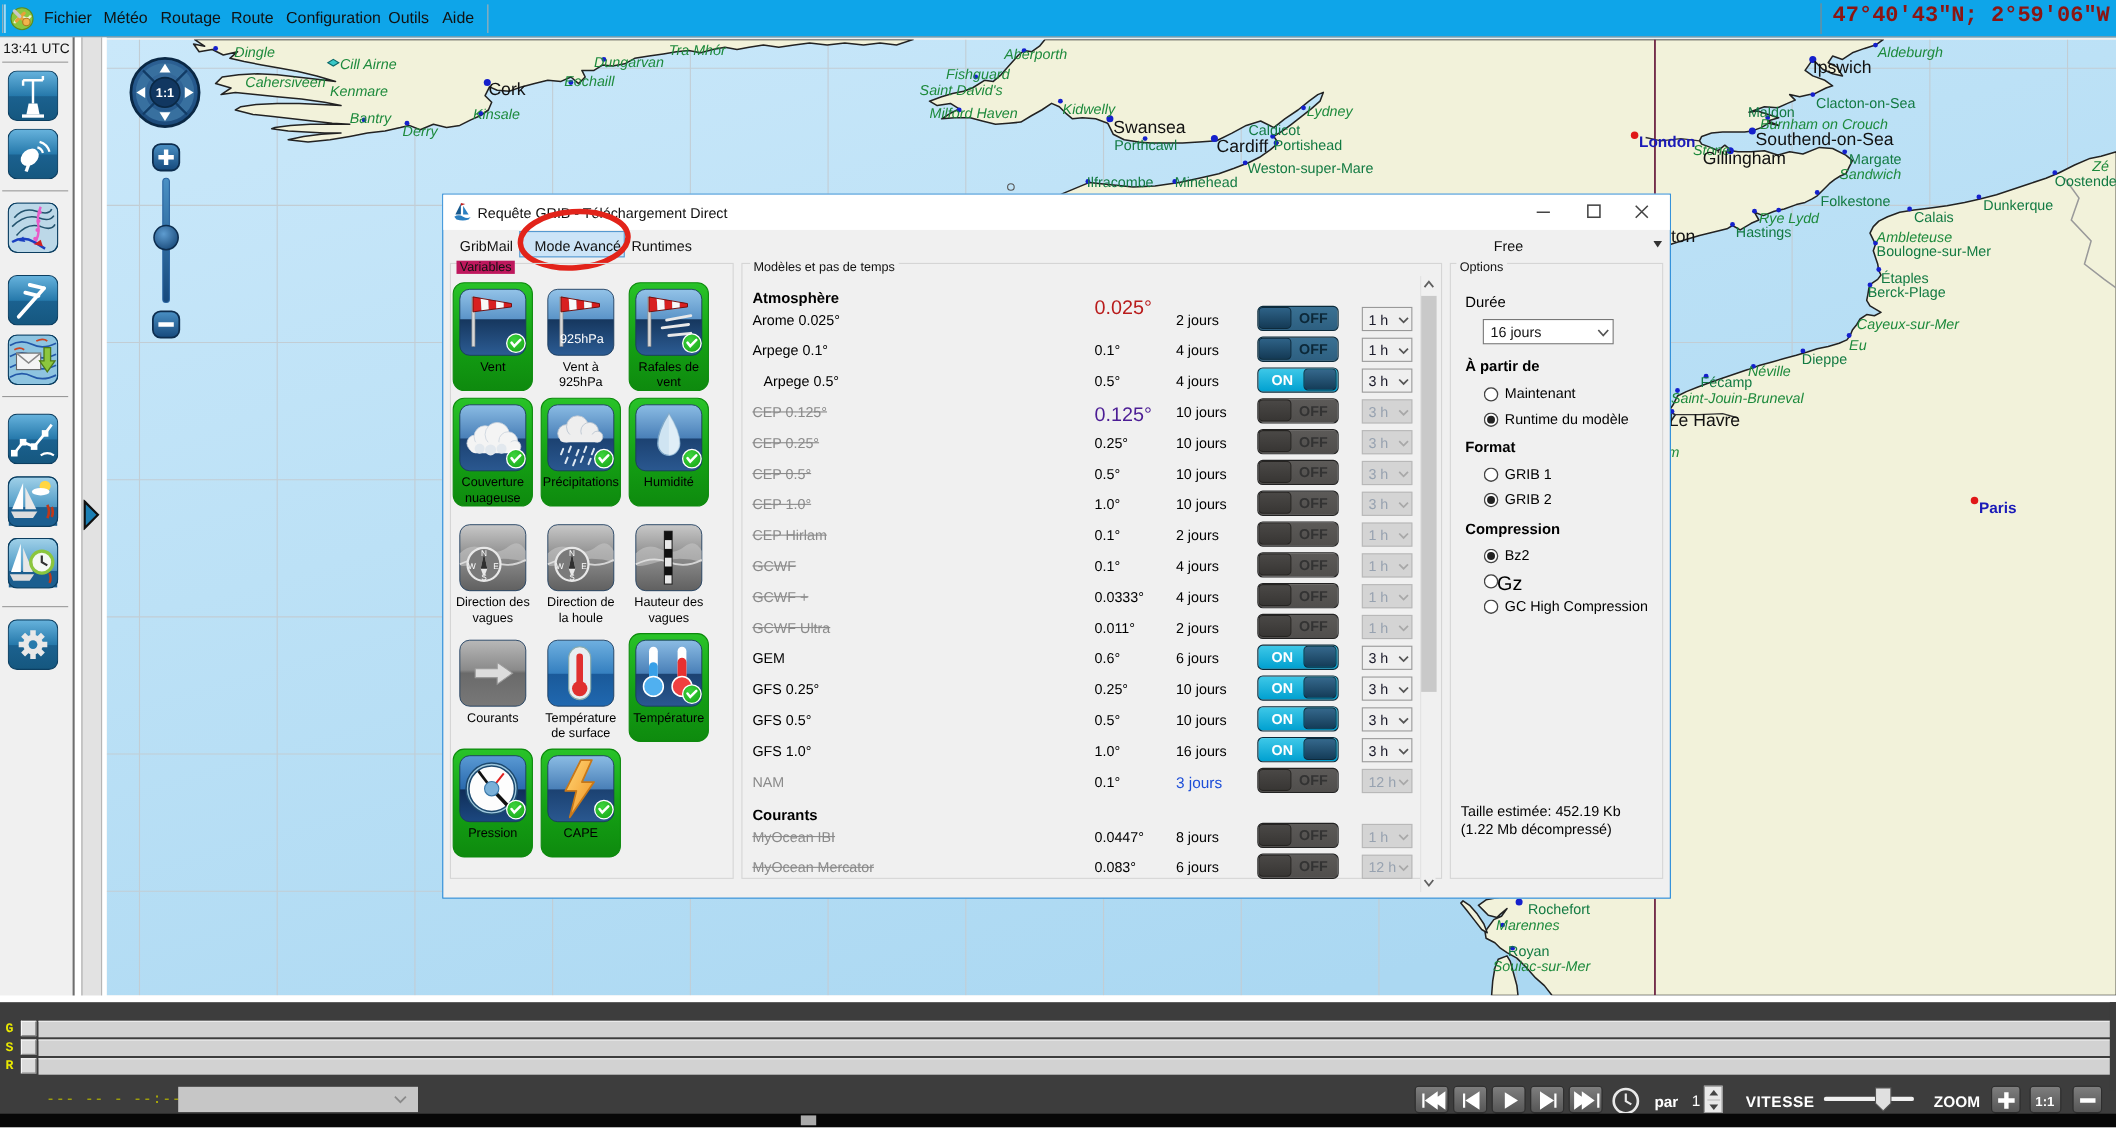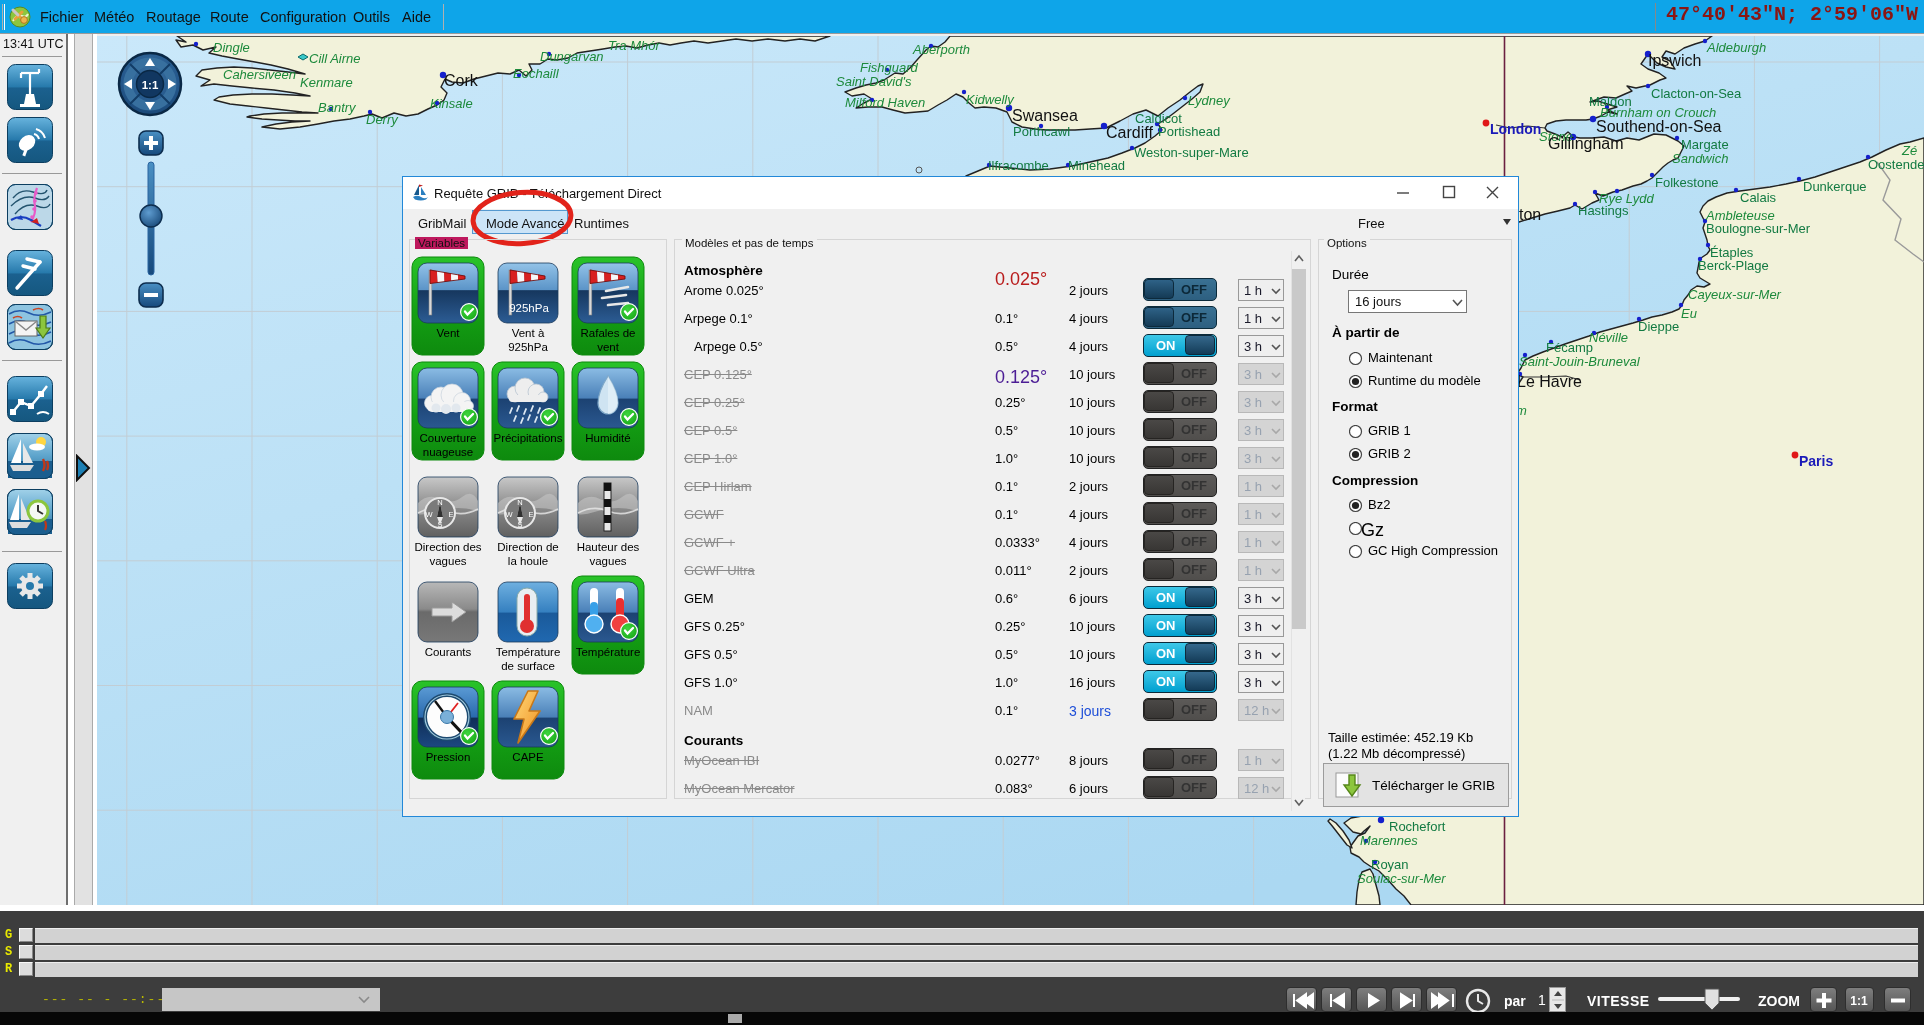--- a/index.html
+++ b/index.html
@@ -888,21 +888,21 @@
  <span class="abs" style="left:37px;top:3px;font-size:13px;font-weight:bold;color:#333">OFF</span>
       </div>
       <div class="abs" style="left:835px;top:522px;width:46px;height:22px;background:#d4d4d4;border:1px solid #b8b8b8">
  <span class="abs" style="left:5px;top:3px;font-size:13px;color:#97a2b0">12 h</span>
  <svg class="abs" style="left:32px;top:8px" width="10" height="7">
           <path d="M1,1 L5,5 L9,1" stroke="#a8a8a8" stroke-width="1.6" fill="none"></path>
         </svg>
       </div>
       <span class="abs" style="left:281px;top:556px;font-size:13.5px;font-weight:bold;color:#000">Courants</span>
       <span class="abs" style="left:281px;top:576px;font-size:13px;color:#8a8a8a;text-decoration:line-through;">MyOcean IBI</span>
-      <span class="abs" style="left:592px;top:576px;font-size:13px;color:#000">0.0277°</span>
+      <span class="abs" style="left:592px;top:576px;font-size:13px;color:#000">0.0447°</span>
       <span class="abs" style="left:666px;top:576px;font-size:13px;color:#000">8 jours</span>
       <div class="abs" style="left:740px;top:571px;width:74px;height:23px;border-radius:5px;border:1.6px solid #222;background:linear-gradient(#5c5a58,#504e4c);overflow:hidden">
  <div class="abs" style="left:0px;top:0px;width:30px;height:20px;border-radius:4px;background:linear-gradient(#4a4846,#383634);border:1px solid #262422"></div>
  <span class="abs" style="left:37px;top:3px;font-size:13px;font-weight:bold;color:#333">OFF</span>
       </div>
       <div class="abs" style="left:835px;top:572px;width:46px;height:22px;background:#d4d4d4;border:1px solid #b8b8b8">
  <span class="abs" style="left:5px;top:3px;font-size:13px;color:#97a2b0">1 h</span>
  <svg class="abs" style="left:32px;top:8px" width="10" height="7">
           <path d="M1,1 L5,5 L9,1" stroke="#a8a8a8" stroke-width="1.6" fill="none"></path>
         </svg>
@@ -966,27 +966,20 @@
       <svg class="abs" style="left:946px;top:345px" width="14" height="14">
         <circle cx="6.5" cy="6.5" r="6" fill="#fff" stroke="#444" stroke-width="1.2"></circle>
       </svg>
  <span class="abs" style="left:958px;top:343px;font-size:18px;color:#000">Gz</span>
       <svg class="abs" style="left:946px;top:368px" width="14" height="14">
         <circle cx="6.5" cy="6.5" r="6" fill="#fff" stroke="#444" stroke-width="1.2"></circle>
       </svg>
  <span class="abs" style="left:965px;top:366px;font-size:13px;color:#000">GC High Compression</span>
  <span class="abs" style="left:925px;top:553px;font-size:13px;color:#000">Taille estimée: 452.19 Kb</span>
  <span class="abs" style="left:925px;top:569px;font-size:13px;color:#000">(1.22 Mb décompressé)</span>
- <div class="abs" style="left:920px;top:586px;width:186px;height:44px;background:#e3e3e3;border:1px solid #9c9c9c">
-  <svg class="abs" style="left:10px;top:7px" width="30" height="30" viewBox="0 0 30 30">
-   <rect x="2" y="2" width="22" height="24" fill="#fcfcfc" stroke="#999"></rect>
-   <path d="M15,4 L21,4 L21,14 L26,14 L18,25 L10,14 L15,14 Z" fill="#8cc63e" stroke="#56861a" stroke-width="1.4"></path>
-  </svg>
-  <span class="abs" style="left:48px;top:14px;font-size:13.5px;color:#000">Télécharger le GRIB</span>
- </div>
 </div>
 
 <div class="abs" style="left:0;top:911px;width:1924px;height:101px;background:#3d3d3d">
  <div class="abs" style="left:5px;top:17px;font-size:12px;font-weight:bold;color:#e8e800;font-family:'Liberation Mono',monospace">G</div>
  <div class="abs" style="left:5px;top:34px;font-size:12px;font-weight:bold;color:#e8e800;font-family:'Liberation Mono',monospace">S</div>
  <div class="abs" style="left:5px;top:51px;font-size:12px;font-weight:bold;color:#e8e800;font-family:'Liberation Mono',monospace">R</div>
  <div class="abs" style="left:19px;top:17px;width:14px;height:14px;background:#dcdcdc;border:1px solid #888;border-top-color:#f8f8f8;border-left-color:#f8f8f8"></div>
  <div class="abs" style="left:19px;top:34px;width:14px;height:14px;background:#dcdcdc;border:1px solid #888;border-top-color:#f8f8f8;border-left-color:#f8f8f8"></div>
  <div class="abs" style="left:19px;top:51px;width:14px;height:14px;background:#dcdcdc;border:1px solid #888;border-top-color:#f8f8f8;border-left-color:#f8f8f8"></div>
  <div class="abs" style="left:35px;top:17px;width:1889px;height:15px;background:#d2d2d2;border-top:1px solid #eee"></div>

